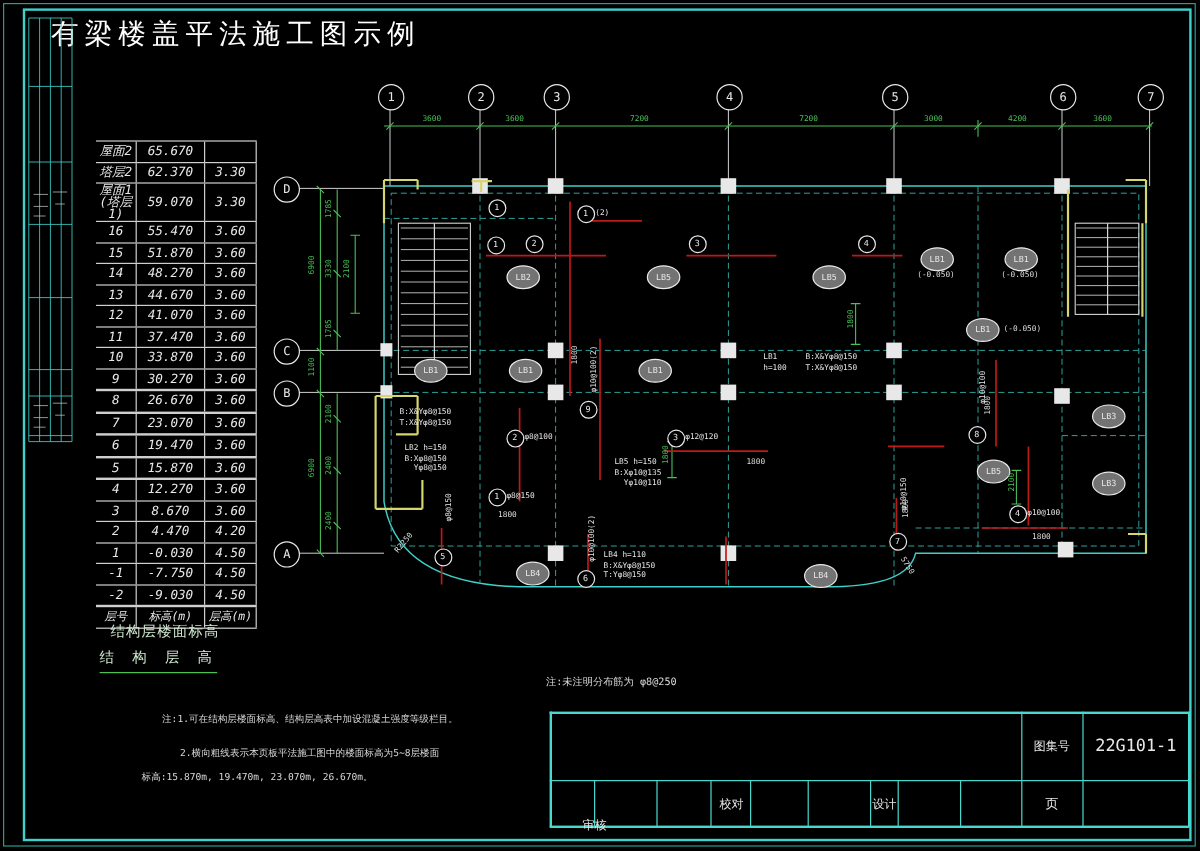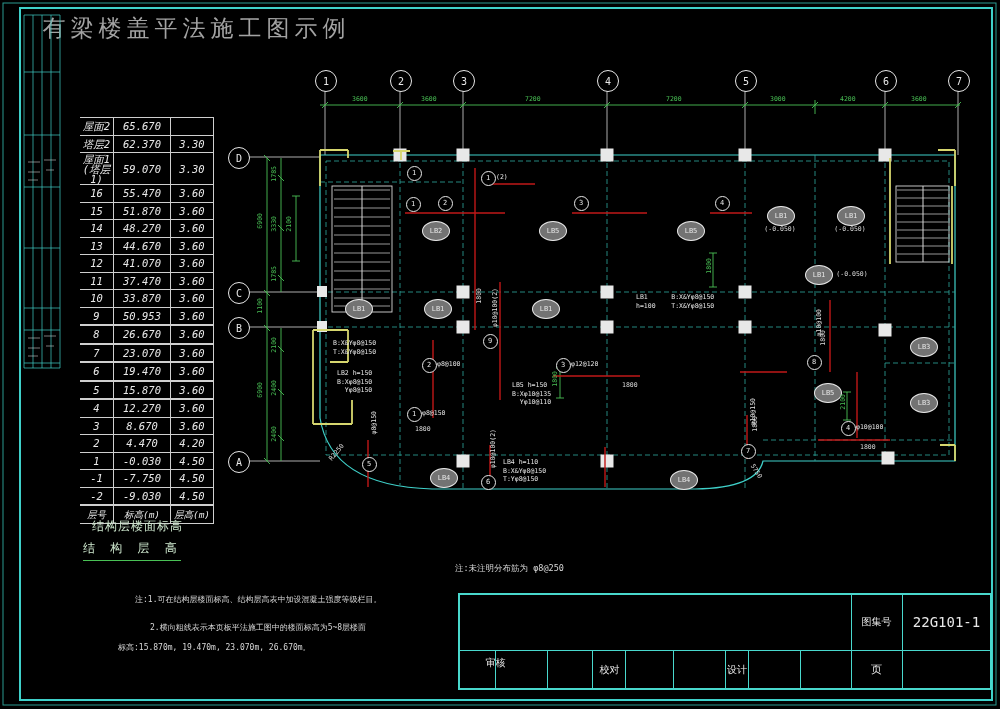--- a/index.html
+++ b/index.html
@@ -40,21 +40,21 @@
         border-bottom:1.5px solid #49c155;padding-bottom:3px;}
   .note{font-size:8px;color:#d8d8d8;white-space:nowrap;}
   
   #dc-title{left:452px;top:537px;font-size:13.5px;color:#efefef;border-bottom:1.5px solid #e8e8e8;
             padding:0 40px 3px 0;}
   #dc-note{left:455px;top:563px;font-size:8.5px;color:#d8d8d8;}
   
   .tb-line{position:absolute;background:#49d8cd;}
   .tb-label{position:absolute;font-size:10px;color:#e8e8e8;display:flex;align-items:center;justify-content:center;}
   #tb-title{left:458px;top:593px;width:393px;height:57px;display:flex;align-items:center;justify-content:center;
-            font-size:23px;letter-spacing:5px;color:#a3a3a3;font-family:"DejaVu Sans","Liberation Sans",sans-serif;}
+            font-size:23px;letter-spacing:5px;color:#ffffff;font-family:"DejaVu Sans","Liberation Sans",sans-serif;}
   #tb-atlas{left:902px;top:593px;width:89px;height:57px;font-size:14px;}
   #tb-page{left:902px;top:650px;width:89px;height:39px;font-size:13px;}
 </style>
 </head>
 <body>
 <div class="stage">
 
 <svg width="1000" height="709" viewBox="0 0 1000 709">
 
   <g stroke="#2a9a90" fill="none">
@@ -191,21 +191,21 @@
         <div class="ftc c2">37.470</div>
         <div class="ftc c3">3.60</div>
       </div>
       <div class="ftr">
         <div class="ftc c1">10</div>
         <div class="ftc c2">33.870</div>
         <div class="ftc c3">3.60</div>
       </div>
       <div class="ftr">
         <div class="ftc c1">9</div>
-        <div class="ftc c2">50.953</div>
+        <div class="ftc c2">30.270</div>
         <div class="ftc c3">3.60</div>
       </div>
       <div class="ftr hl">
         <div class="ftc c1">8</div>
         <div class="ftc c2">26.670</div>
         <div class="ftc c3">3.60</div>
       </div>
       <div class="ftr hl">
         <div class="ftc c1">7</div>
         <div class="ftc c2">23.070</div>
@@ -379,18 +379,18 @@
   <div class="tb-line" style="left:625px;top:650px;width:1px;height:39px;"></div>
   <div class="tb-line" style="left:673px;top:650px;width:1px;height:39px;"></div>
   <div class="tb-line" style="left:725px;top:650px;width:1px;height:39px;"></div>
   <div class="tb-line" style="left:748px;top:650px;width:1px;height:39px;"></div>
   <div class="tb-line" style="left:800px;top:650px;width:1px;height:39px;"></div>
 
   <div id="tb-title">有梁楼盖平法施工图示例</div>
   <div class="tb-label" style="left:851px;top:593px;width:51px;height:57px;">图集号</div>
   <div class="tb-label" id="tb-atlas">22G101-1</div>
   <div class="tb-label" style="left:851px;top:650px;width:51px;height:39px;font-size:11px;">页</div>
-  <div class="tb-label" style="left:460px;top:650px;width:35px;height:26px;padding-left:18px;">审核</div>
+  <div class="tb-label" style="left:460px;top:675px;width:35px;height:26px;padding-left:18px;">审核</div>
   <div class="tb-label" style="left:594px;top:650px;width:31px;height:39px;">校对</div>
   <div class="tb-label" style="left:726px;top:650px;width:22px;height:39px;">设计</div>
 </div>
 
 </div>
 
 </body></html>

